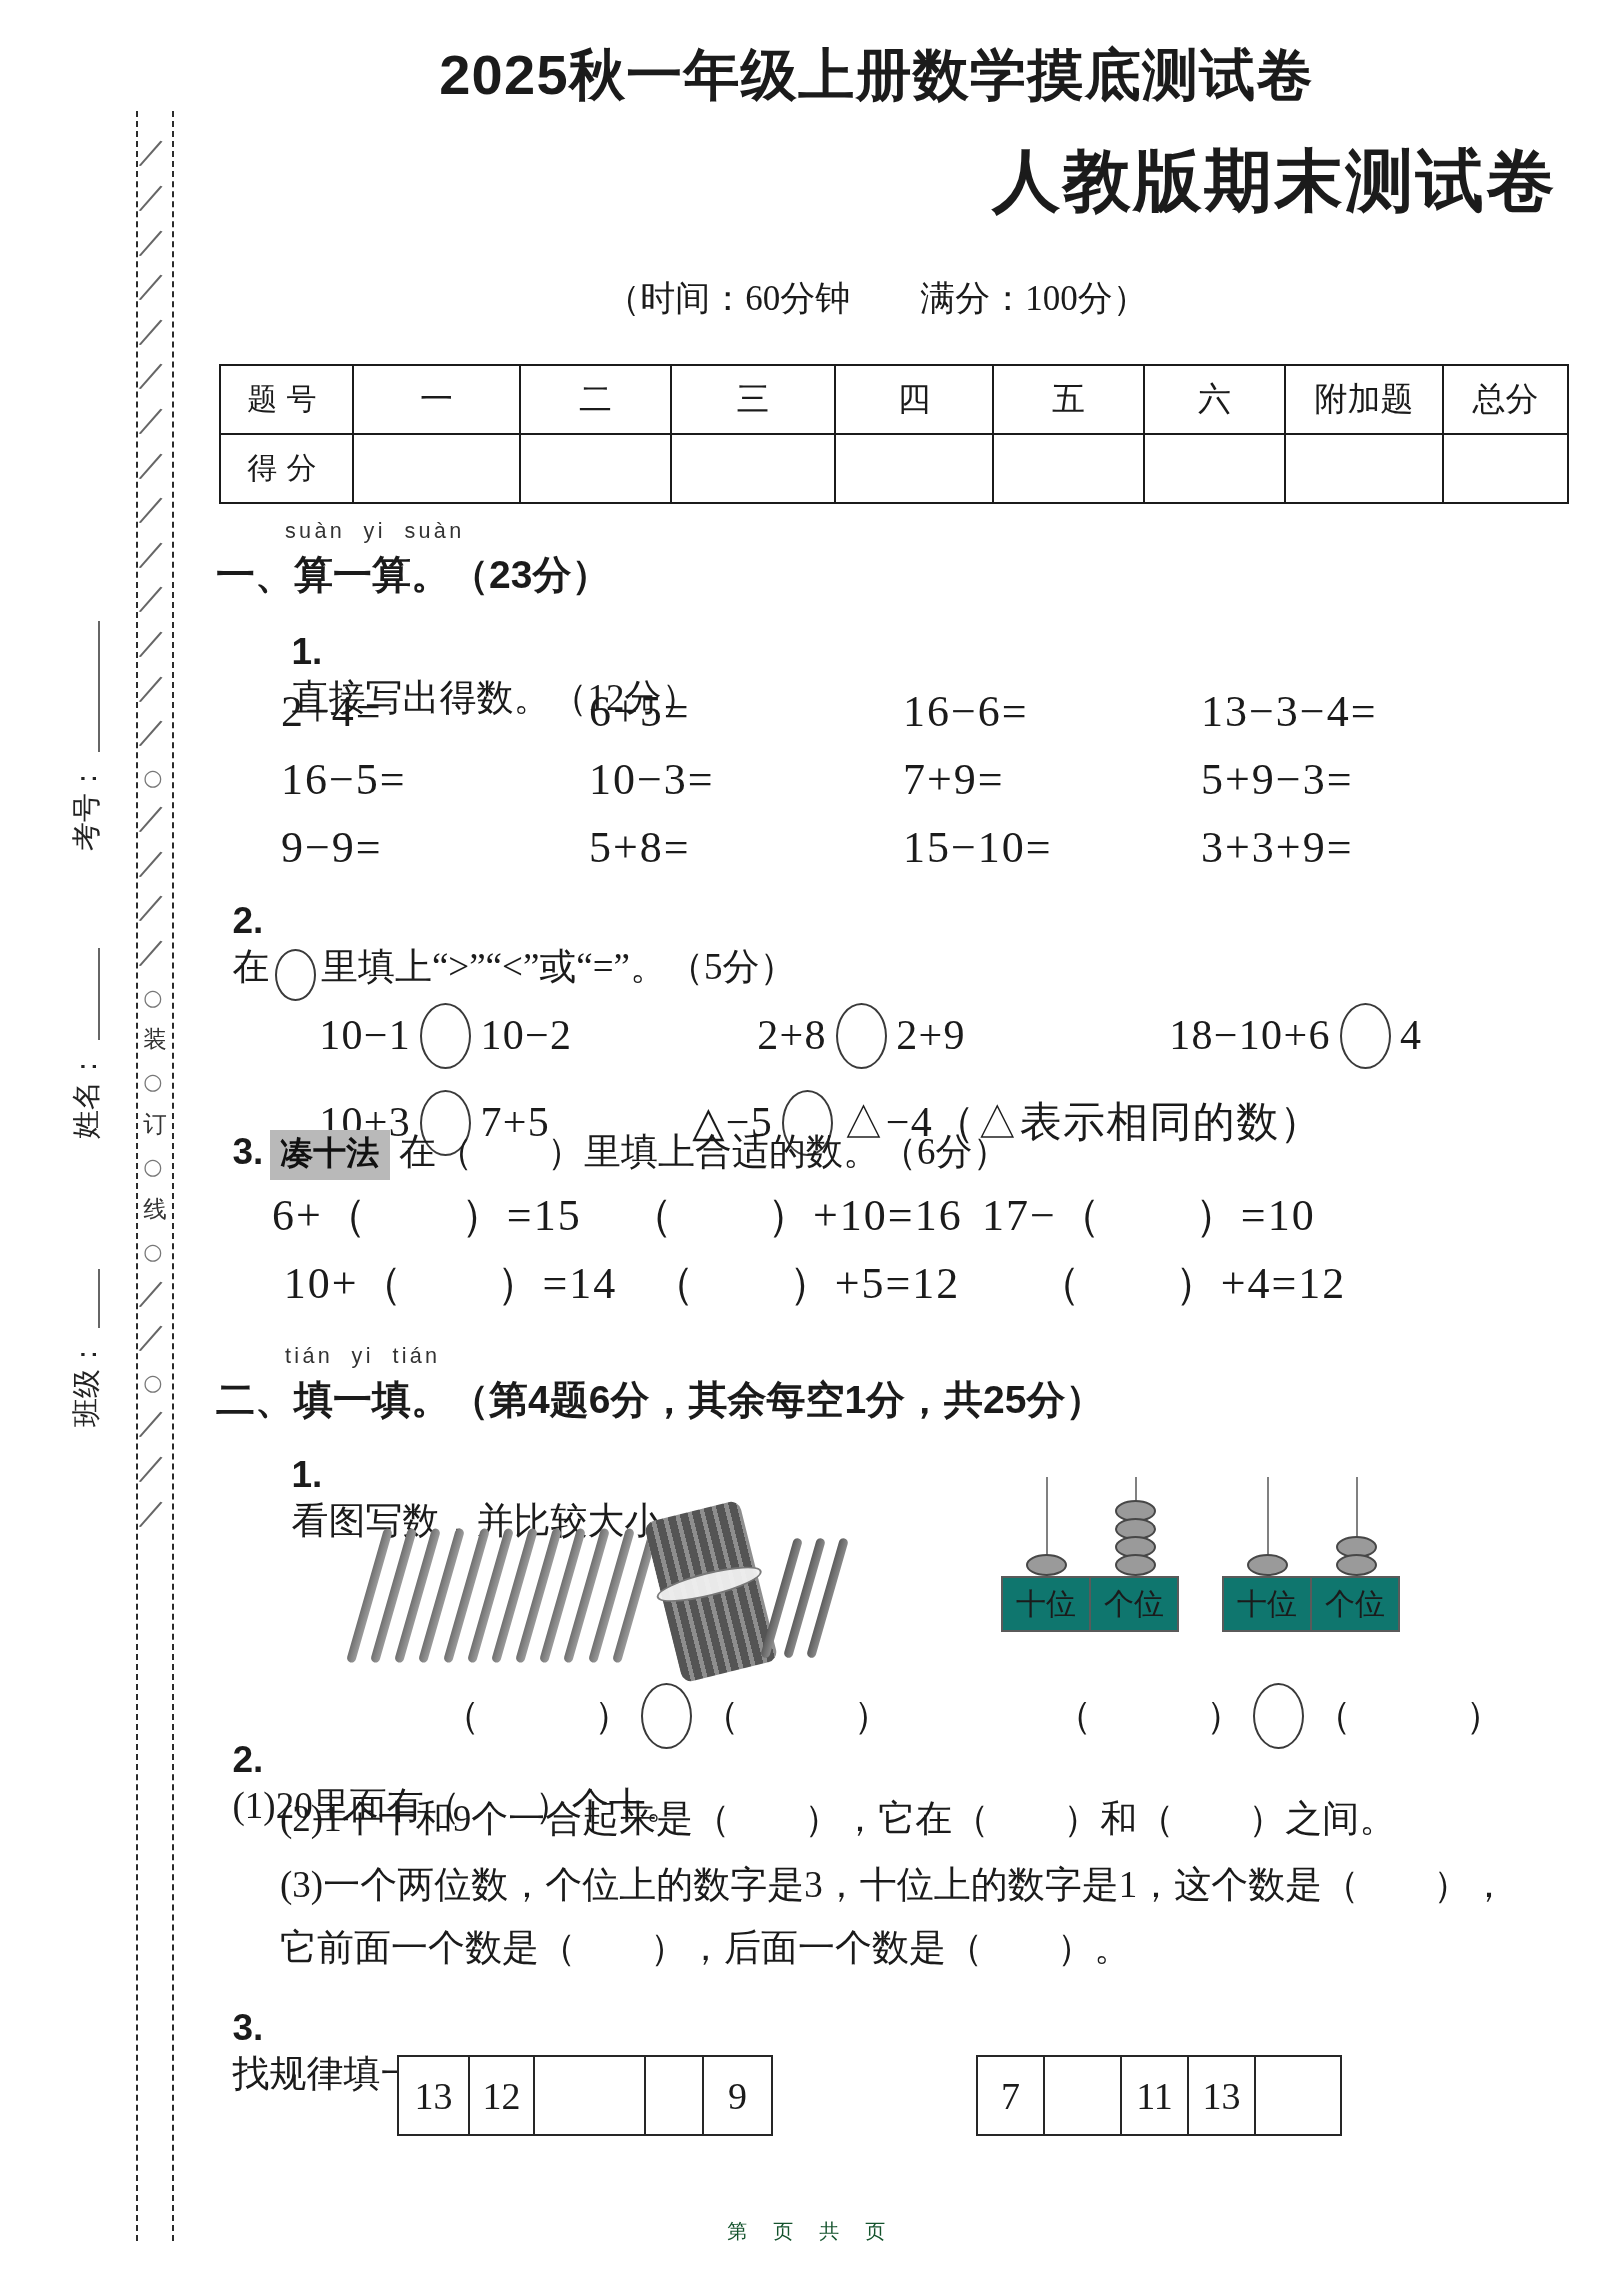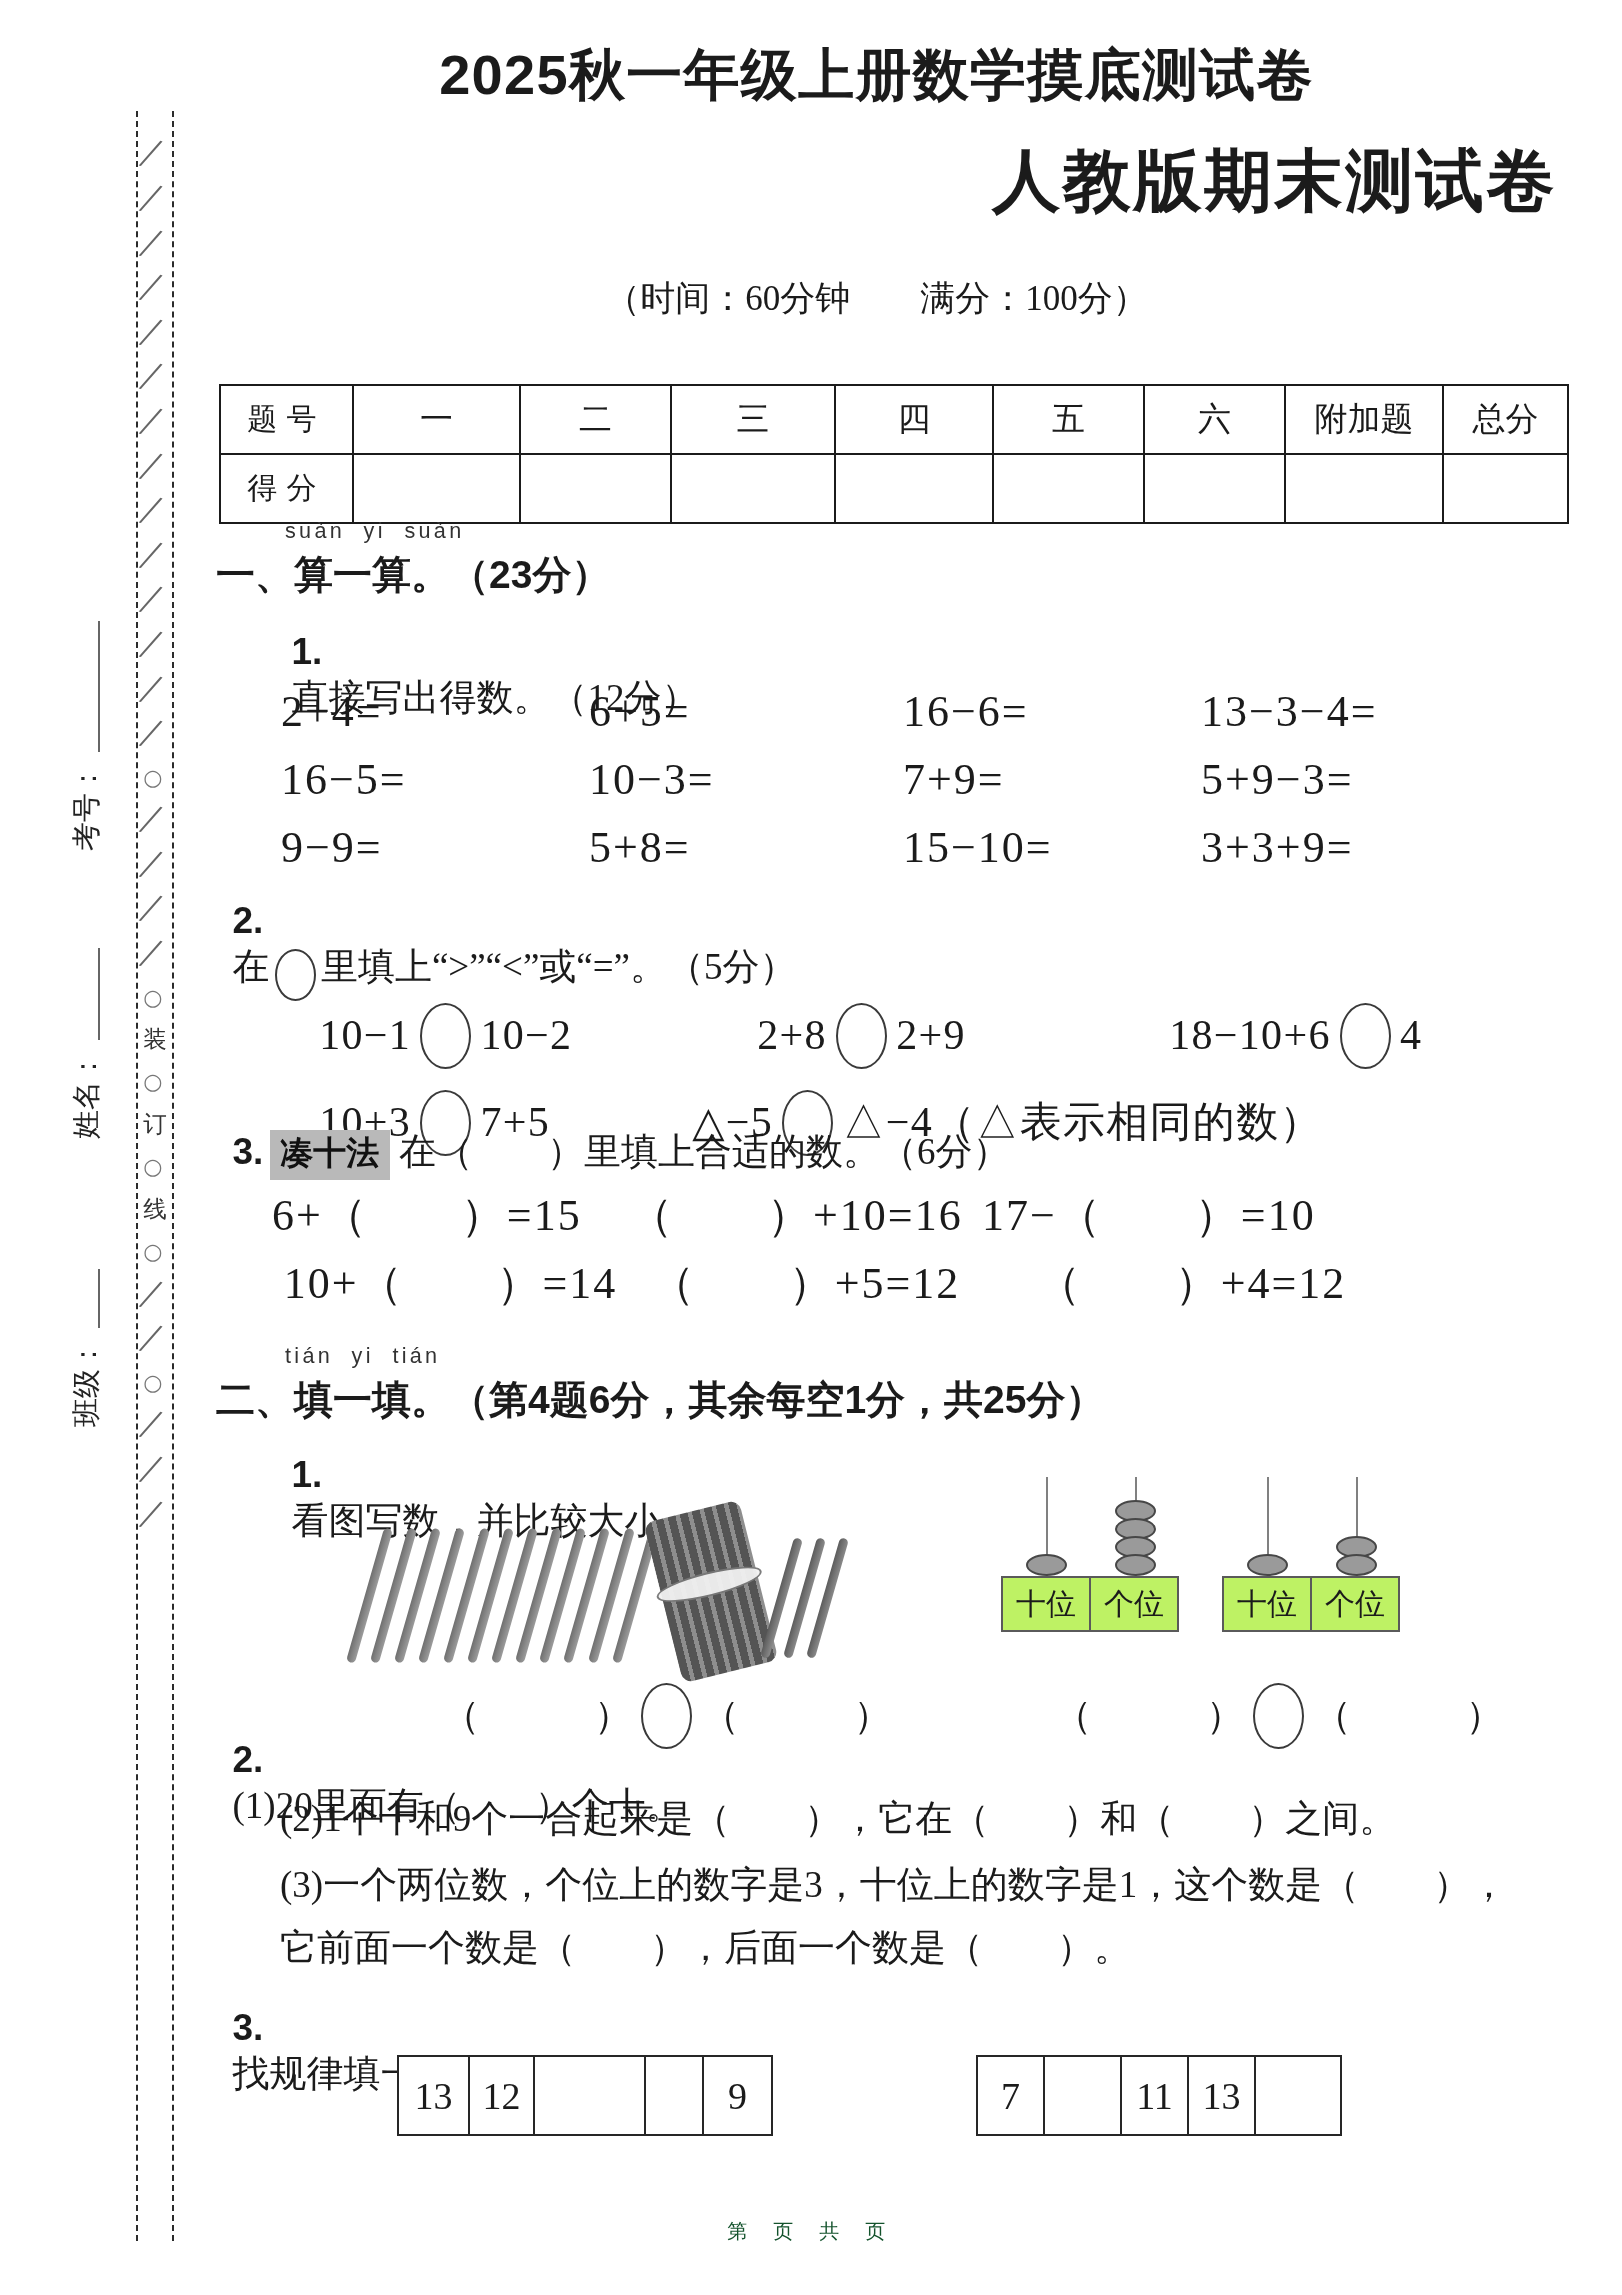--- a/index.html
+++ b/index.html
@@ -21,21 +21,21 @@
   .fl-200{width:131px;} .fl-140{width:92px;} .fl-90{width:59px;}
 
   
   .title1{position:absolute;left:196px;top:38px;width:1361px;text-align:center;
     font-family:"Liberation Sans",sans-serif;font-weight:bold;font-size:56px;letter-spacing:1.3px;}
   .title2{position:absolute;left:196px;top:136px;width:1361px;text-align:right;
     font-family:"Liberation Sans",sans-serif;font-weight:bold;font-size:68px;letter-spacing:2.6px;}
   .subtitle{position:absolute;left:196px;top:275px;width:1361px;text-align:center;font-size:35px;}
 
   
-  .score-table{position:absolute;left:219px;top:384px;border-collapse:collapse;padding-left:12px;}
+  .score-table{position:absolute;left:219px;top:364px;border-collapse:collapse;padding-left:12px;}
   .score-table td{border:2px solid #1b1b1b;height:67px;text-align:center;vertical-align:middle;
     font-size:33px;padding:0;}
   .score-table .lab{letter-spacing:9.2px;font-size:30px;}
   .c0{width:131px;} .c1{width:165px;} .c2{width:149px;} .c3{width:162px;} .c4{width:156px;}
   .c5{width:149px;} .c6{width:139px;} .c7{width:156px;} .c8{width:123px;}
 
   
   .abs{position:absolute;white-space:pre;}
   .pinyin{font-family:"Liberation Sans",sans-serif;font-size:21.6px;color:#333;letter-spacing:3.3px;}
   .sec-head{font-family:"Liberation Sans",sans-serif;font-weight:bold;font-size:39px;}
@@ -67,21 +67,21 @@
     background:#f2f2f2;border:2px solid #777;border-radius:50%;opacity:.95;}
 
   .abacus{position:absolute;top:0;}
   .rods{position:relative;width:181px;height:71px;}
   .rod{position:absolute;bottom:0;width:2px;height:99px;background:#808080;}
   .rod.tens{left:45px;} .rod.ones{left:134px;}
   .beadcol{position:absolute;bottom:0;width:47px;display:flex;flex-direction:column;justify-content:flex-end;align-items:center;}
   .beadcol.tens{left:22px;} .beadcol.ones{left:111px;}
   .bead{width:41px;height:22px;background:#9a9a9a;border:2px solid #474747;border-radius:50%;
     margin-top:-3.9px;box-sizing:border-box;flex:none;}
-  .place-box{display:flex;border:2.6px solid #5a5a5a;width:178px;box-sizing:border-box;background:#bef264;}
+  .place-box{display:flex;border:2.6px solid #5a5a5a;width:178px;box-sizing:border-box;background:#0f766e;}
   .place-cell{flex:1;height:52px;display:flex;align-items:center;justify-content:center;
     font-size:30px;border-left:2.6px solid #5a5a5a;}
   .place-cell:first-child{border-left:none;}
   .ab1{left:648px;} .ab2{left:869px;}
 
   .pair{position:absolute;font-size:38px;white-space:pre;}
 
   
   .seq-table{position:absolute;top:2055px;display:flex;border:2.6px solid #262626;background:#fff;}
   .seq-cell{height:77px;display:flex;align-items:center;justify-content:center;

